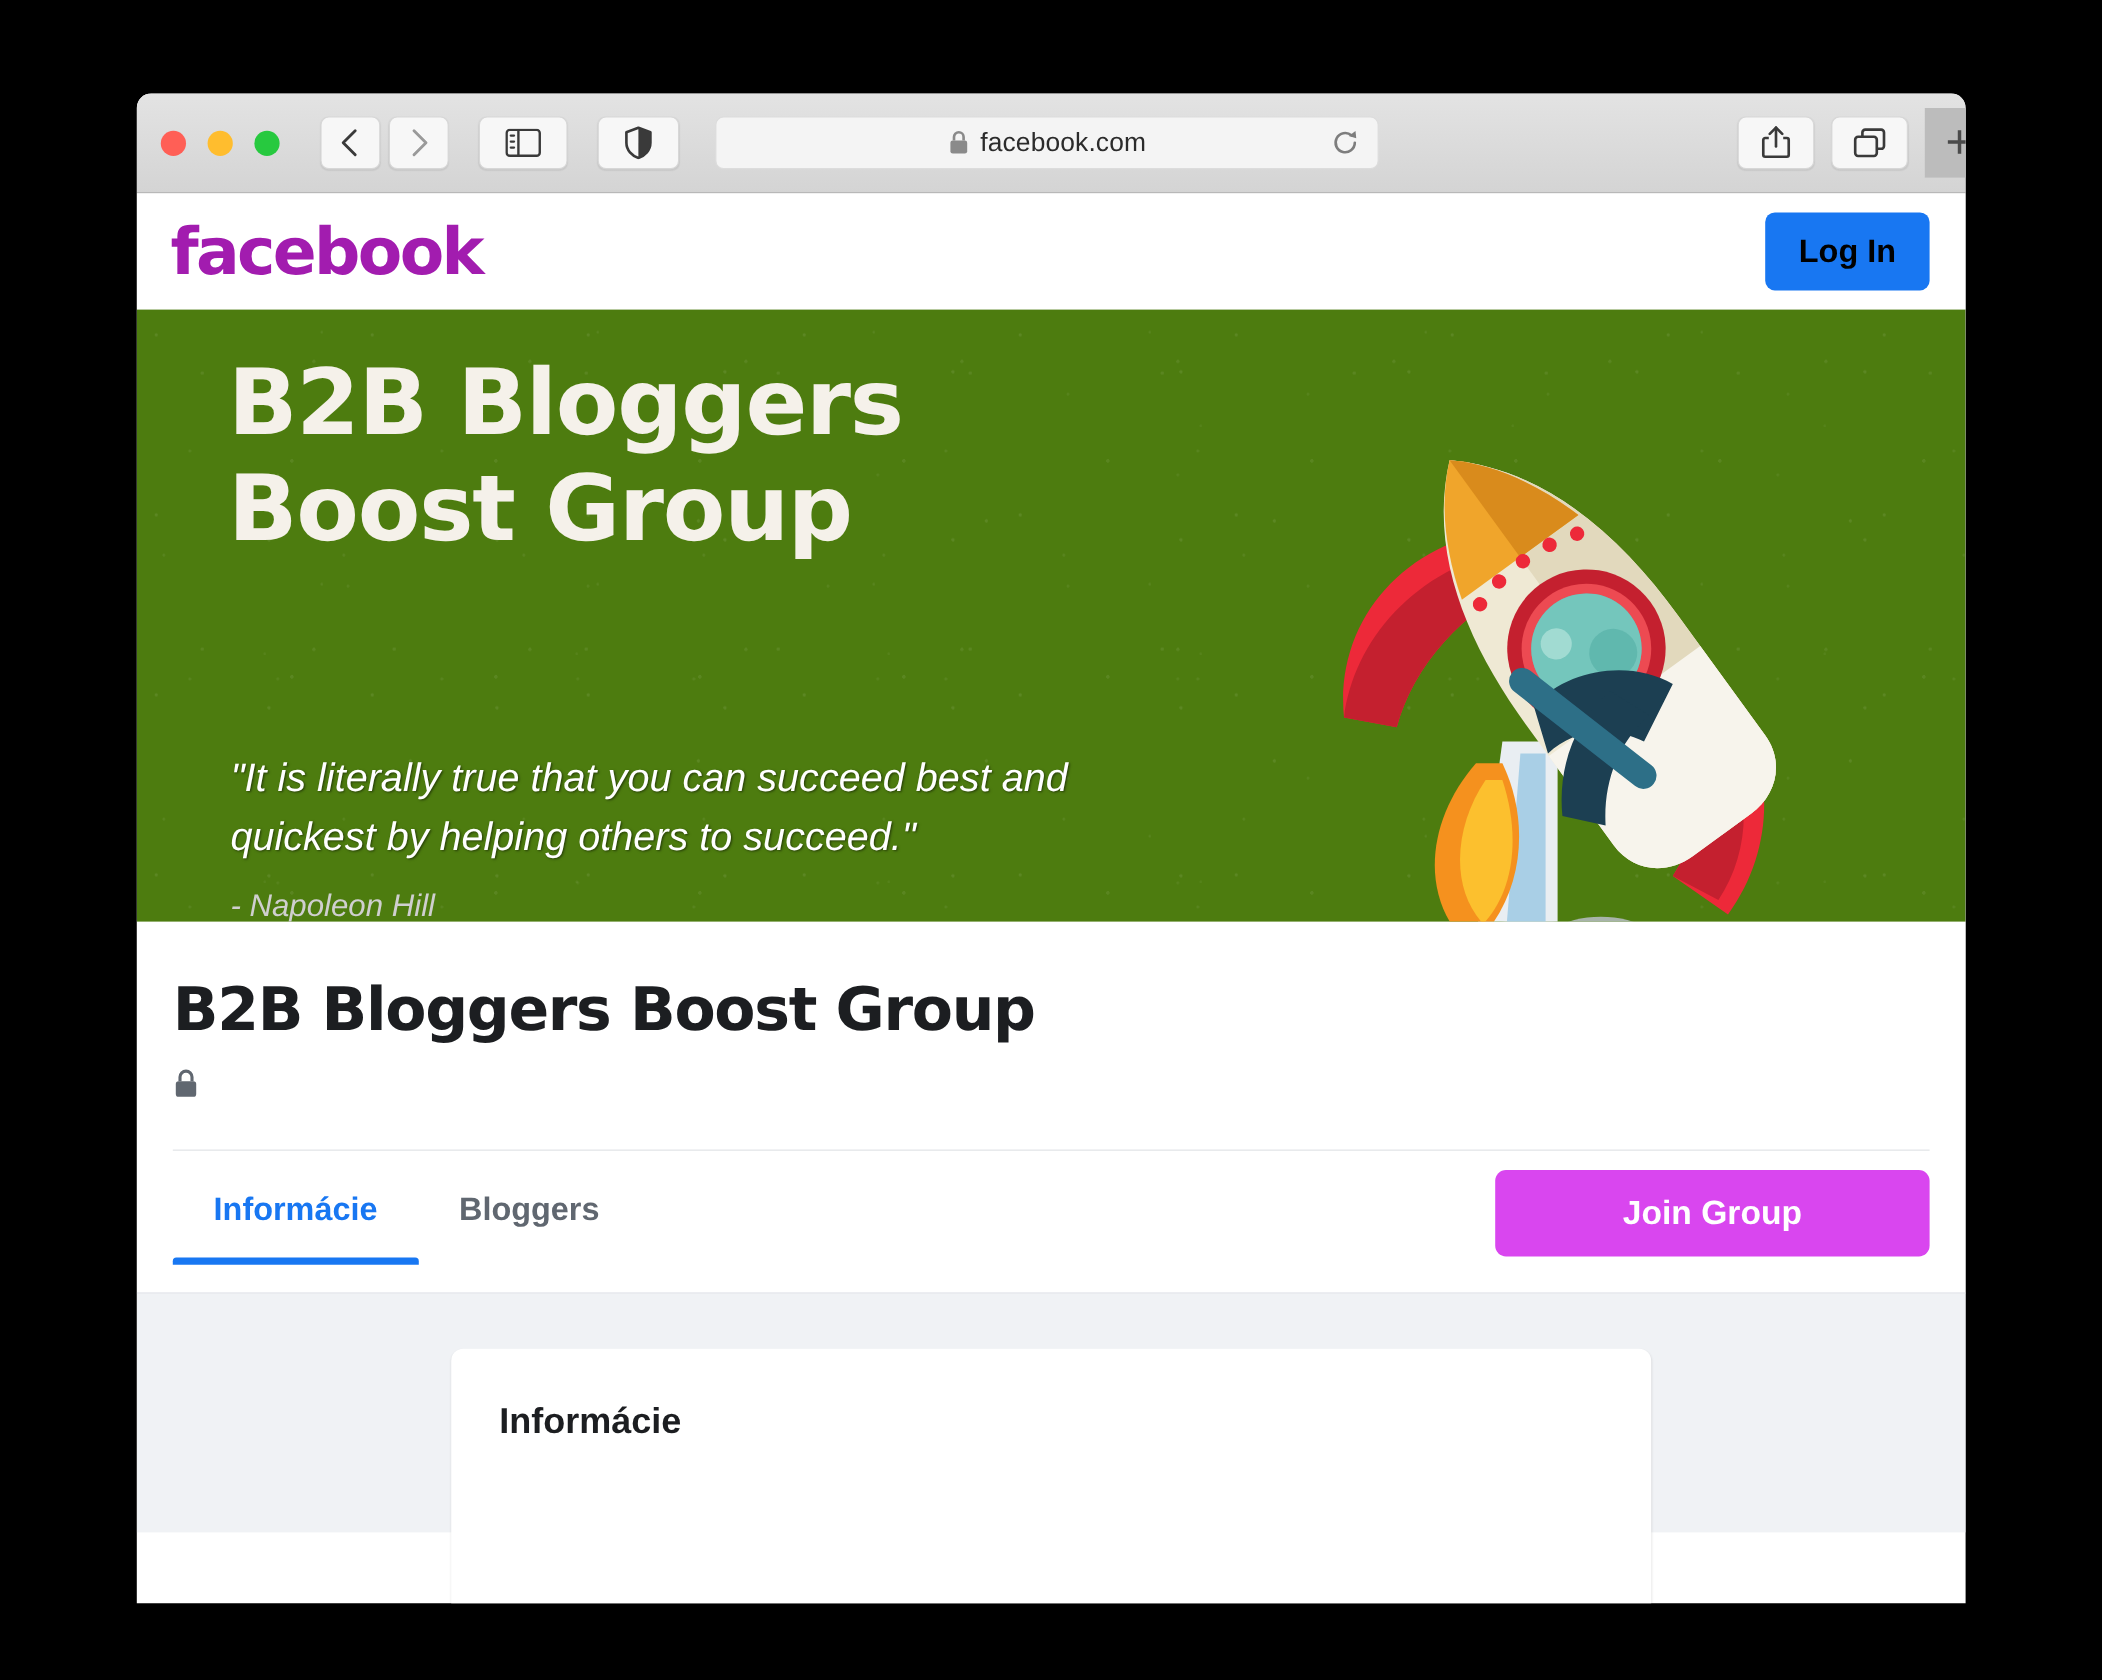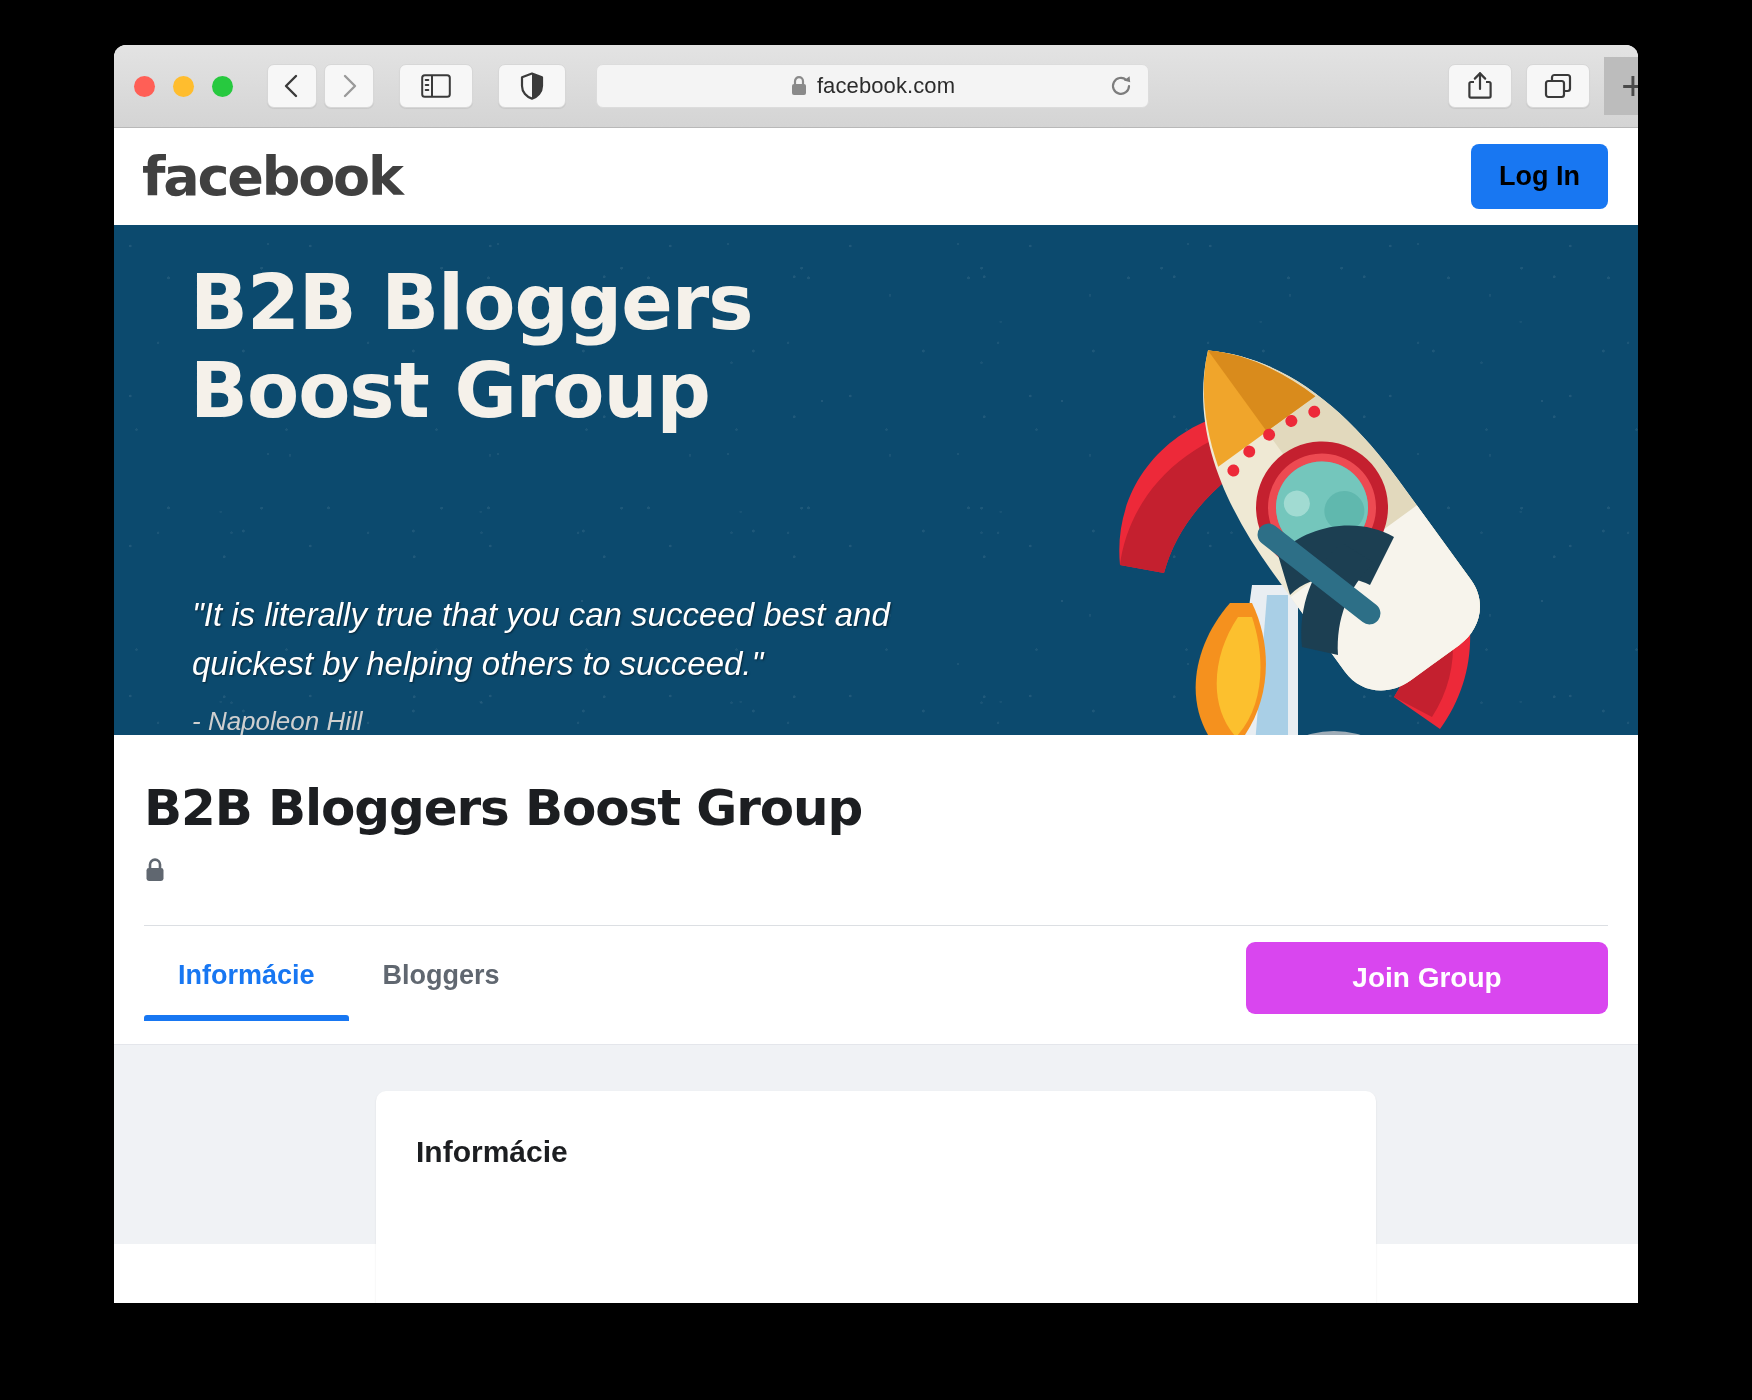--- a/index.html
+++ b/index.html
@@ -9,21 +9,21 @@
     height: 1400px;
     background: #000000;
     overflow: hidden;
     font-family: "Liberation Sans", sans-serif;
   }
 
   
   #browser-window {
     position: absolute;
     left: 114px;
-    top: 45px;
+    top: 78px;
     width: 1524px;
     height: 1258px;
     border-radius: 12px 12px 0 0;
     overflow: hidden;
     background: #ffffff;
     box-shadow: 0 0 30px rgba(0,0,0,0.5);
   }
 
   
   #toolbar {
@@ -117,21 +117,21 @@
     height: 97px;
     background: #ffffff;
     display: flex;
     align-items: center;
     justify-content: space-between;
     padding: 0 30px 0 28px;
   }
   #fb-logo {
     font-size: 54px;
     font-weight: bold;
-    color: #404040;
+    color: #a21caf;
     letter-spacing: -2.2px;
     line-height: 1;
     font-family: "DejaVu Sans", sans-serif;
   }
   #login-button {
     background: #1877f2;
     color: #000000;
     border: none;
     border-radius: 8px;
     font-size: 27px;
@@ -139,21 +139,21 @@
     padding: 17px 28px;
     cursor: pointer;
     font-family: "Liberation Sans", sans-serif;
     margin-left: 36px;
   }
 
   
   #cover-photo {
     position: relative;
     height: 510px;
-    background: #0c4a6e;
+    background: #4d7c0f;
     overflow: hidden;
   }
   #cover-noise {
     position: absolute; inset: 0;
     background-image:
       radial-gradient(circle at 9% 14%, rgba(255,255,255,.10) 0 1.2px, transparent 1.6px),
       radial-gradient(circle at 21% 62%, rgba(255,255,255,.08) 0 1.1px, transparent 1.5px),
       radial-gradient(circle at 34% 23%, rgba(255,255,255,.09) 0 1.3px, transparent 1.7px),
       radial-gradient(circle at 47% 81%, rgba(255,255,255,.07) 0 1.1px, transparent 1.5px),
       radial-gradient(circle at 58% 37%, rgba(255,255,255,.10) 0 1.2px, transparent 1.6px),

